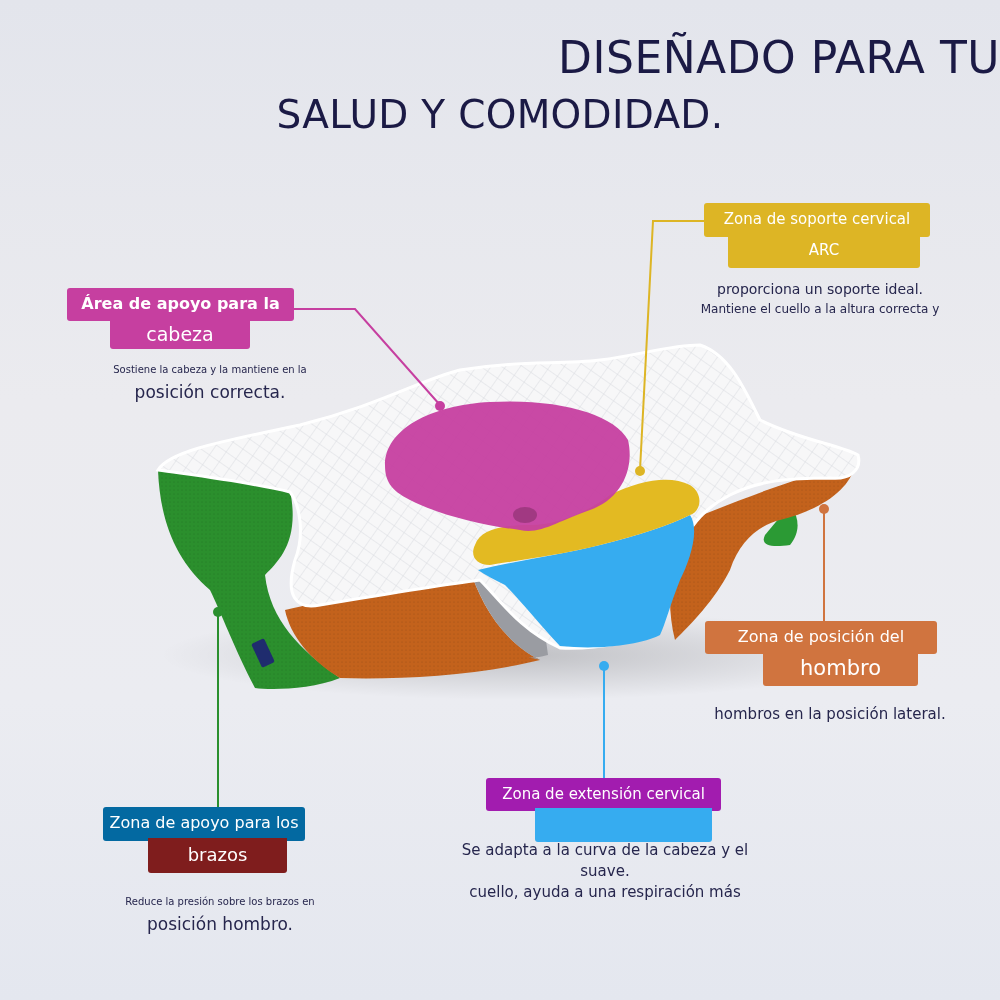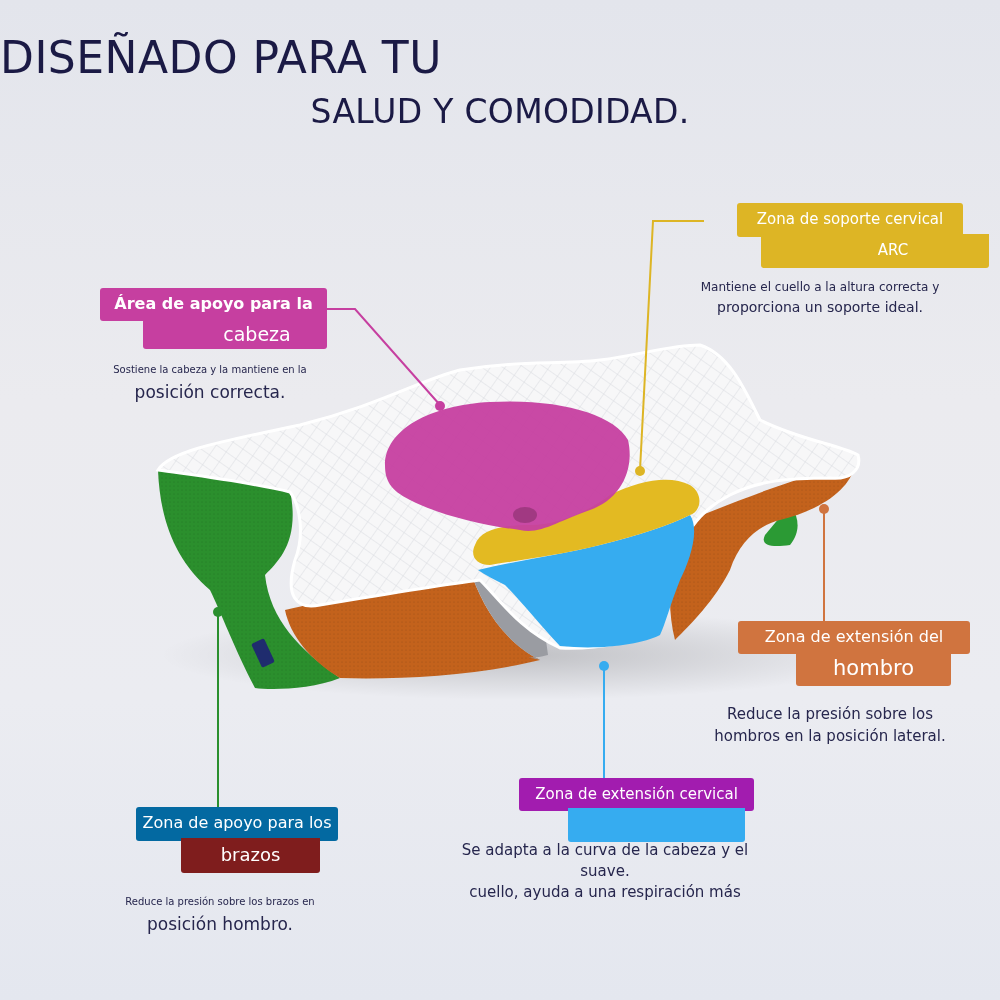--- a/index.html
+++ b/index.html
@@ -4,31 +4,31 @@
 <style>
   html, body { margin:0; padding:0; }
   body {
     width:1000px; height:1000px; position:relative; overflow:hidden;
     background: linear-gradient(180deg, #e3e5ec 0%, #ebebef 40%, #ebecf1 70%, #e4e7ef 100%);
     font-family: "Liberation Sans", "DejaVu Sans", sans-serif;
     color:#1c1c45;
   }
   .abs { position:absolute; }
   .title1 {
-    left:0; width:1000px; top:32px; text-align:left;
+    left:0; width:1000px; top:32px; text-align:right;
     font-size:44px; font-weight:400; letter-spacing:0.5px; color:#1b1a45;
     font-family: "DejaVu Sans", "Liberation Sans", sans-serif;
   }
   .title2 {
     left:0; width:1000px; top:92px; text-align:center;
-    font-size:33px; letter-spacing:0.3px; color:#1b1a45;
+    font-size:39px; letter-spacing:0.3px; color:#1b1a45;
     font-family: "DejaVu Sans", "Liberation Sans", sans-serif;
   }
   .lbl { position:absolute; color:#fff; text-align:center; border-radius:3px;
-         font-family:"DejaVu Sans","Liberation Sans",sans-serif;margin-left:33px; }
+         font-family:"DejaVu Sans","Liberation Sans",sans-serif; }
   .lbl-top { font-size:16px; line-height:32px; white-space:nowrap; }
   .lbl-bot { font-size:19px; line-height:32px; white-space:nowrap; }
   .desc { position:absolute; text-align:center; color:#26264d;
           font-family:"DejaVu Sans","Liberation Sans",sans-serif; }
   .d-small { font-size:10px; line-height:20px; }
   .d-big { font-size:17px; line-height:24px; }
   svg.overlay { position:absolute; left:0; top:0; }
 </style>
 </head>
 <body>
@@ -108,47 +108,46 @@
   <line x1="604" y1="666" x2="604" y2="778" stroke="#36acf0" stroke-width="2"></line>
   <circle cx="604" cy="666" r="5" fill="#36acf0"></circle>
 
   <line x1="218" y1="612" x2="218" y2="807" stroke="#2a8f2e" stroke-width="2"></line>
   <circle cx="218" cy="612" r="5" fill="#2a8f2e"></circle>
 </svg>
 
 <div class="lbl" style="left:67px; top:288px; width:227px; height:33px; background:#c63fa0;font-weight:bold;">
   <span class="lbl-top">Área de apoyo para la</span>
 </div>
-<div class="lbl" style="left:110px; top:318px; width:140px; height:31px; background:#c63fa0; border-radius:0 0 3px 3px;padding-left:44px;">
+<div class="lbl" style="left:110px; top:318px; width:140px; height:31px; background:#c63fa0; border-radius:0 0 3px 3px;">
   <span class="lbl-bot">cabeza</span>
 </div>
 <div class="desc" style="left:20px; width:380px; top:360px;">
   <div class="d-small">Sostiene la cabeza y la mantiene en la</div>
   <div class="d-big">posición correcta.</div>
 </div>
 
 <div class="lbl" style="left:704px; top:203px; width:226px; height:34px; background:#ddb525;">
   <span class="lbl-top" style="font-size:15px;">Zona de soporte cervical</span>
 </div>
-<div class="lbl" style="left:728px; top:234px; width:192px; height:34px; background:#ddb525; border-radius:0 0 3px 3px;padding-left:36px;">
+<div class="lbl" style="left:728px; top:234px; width:192px; height:34px; background:#ddb525; border-radius:0 0 3px 3px;">
   <span class="lbl-top" style="font-size:15px;">ARC</span>
 </div>
 <div class="desc" style="left:680px; width:280px; top:278px;">
+  <div style="font-size:14px; line-height:22px;">proporciona un soporte ideal.</div>
   <div style="font-size:12px; line-height:18px;">Mantiene el cuello a la altura correcta y</div>
-  <div style="font-size:14px; line-height:22px;">proporciona un soporte ideal.</div>
 </div>
 
 <div class="lbl" style="left:705px; top:621px; width:232px; height:33px; background:#d0743f;">
-  <span class="lbl-top">Zona de extensión del</span>
+  <span class="lbl-top">Zona de posición del</span>
 </div>
 <div class="lbl" style="left:763px; top:651px; width:155px; height:35px; background:#d0743f; border-radius:0 0 3px 3px;">
   <span class="lbl-bot" style="font-size:21px; line-height:34px;">hombro</span>
 </div>
 <div class="desc" style="left:680px; width:300px; top:703px;">
-  <div style="font-size:15px; line-height:22px;">Reduce la presión sobre los</div>
   <div style="font-size:15px; line-height:22px;">hombros en la posición lateral.</div>
 </div>
 
 <div class="lbl" style="left:486px; top:778px; width:235px; height:33px; background:#a21caf;">
   <span class="lbl-top" style="font-size:15px;">Zona de extensión cervical</span>
 </div>
 <div class="lbl" style="left:535px; top:808px; width:177px; height:34px; background:#36acf0; border-radius:0 0 3px 3px;">
   <span class="lbl-bot"></span>
 </div>
 <div class="desc" style="left:430px; width:350px; top:840px;">

